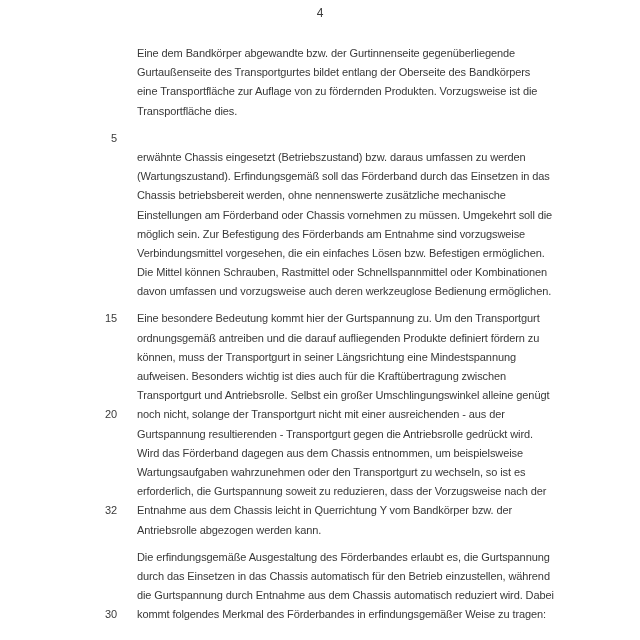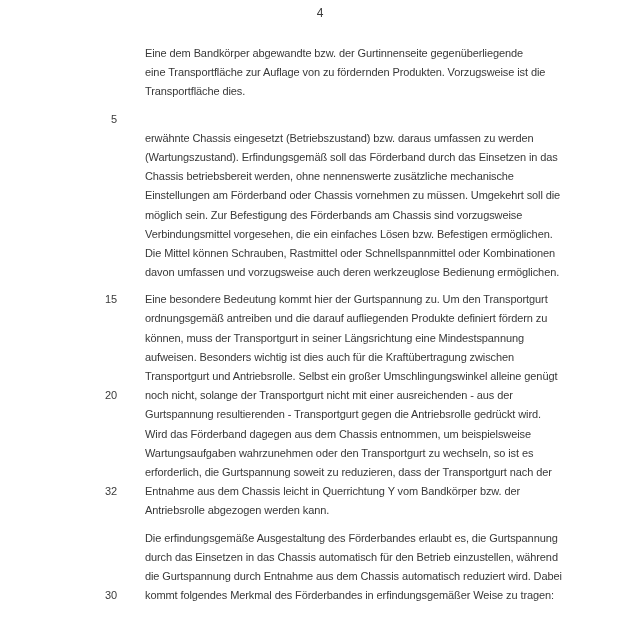--- a/index.html
+++ b/index.html
@@ -40,34 +40,38 @@
     color: #383838;
   }
   .line-no {
     flex: 0 0 22px;
     width: 22px;
     text-align: right;
     font-size: 11px;
     color: #3a3a3a;
   }
   .line-text {
-    margin-left: 28px;
+    margin-left: 20px;
     white-space: nowrap;
   }
 </style>
 </head>
 <body>
 
 <div class="page">
   <div class="page-number">4</div>
   <div class="document-body">
       <div class="paragraph">
         <div class="line">
           <span class="line-no"></span>
           <span class="line-text">Eine dem Bandkörper abgewandte bzw. der Gurtinnenseite gegenüberliegende</span>
+        </div>
+        <div class="line">
+          <span class="line-no"></span>
+          <span class="line-text">Gurtaußenseite des Transportgurtes bildet entlang der Oberseite des Bandkörpers</span>
         </div>
         <div class="line">
           <span class="line-no"></span>
           <span class="line-text">eine Transportfläche zur Auflage von zu fördernden Produkten. Vorzugsweise ist die</span>
         </div>
         <div class="line">
           <span class="line-no"></span>
           <span class="line-text">Transportfläche dies.</span>
         </div>
       </div>
@@ -86,21 +90,21 @@
         <div class="line">
           <span class="line-no"></span>
           <span class="line-text">Chassis betriebsbereit werden, ohne nennenswerte zusätzliche mechanische</span>
         </div>
         <div class="line">
           <span class="line-no"></span>
           <span class="line-text">Einstellungen am Förderband oder Chassis vornehmen zu müssen. Umgekehrt soll die</span>
         </div>
         <div class="line">
           <span class="line-no"></span>
-          <span class="line-text">möglich sein. Zur Befestigung des Förderbands am Chassis sind vorzugsweise</span>
+          <span class="line-text">möglich sein. Zur Befestigung des Förderbands am Entnahme sind vorzugsweise</span>
         </div>
         <div class="line">
           <span class="line-no"></span>
           <span class="line-text">Verbindungsmittel vorgesehen, die ein einfaches Lösen bzw. Befestigen ermöglichen.</span>
         </div>
         <div class="line">
           <span class="line-no"></span>
           <span class="line-text">Die Mittel können Schrauben, Rastmittel oder Schnellspannmittel oder Kombinationen</span>
         </div>
         <div class="line">
@@ -140,21 +144,21 @@
         <div class="line">
           <span class="line-no"></span>
           <span class="line-text">Wird das Förderband dagegen aus dem Chassis entnommen, um beispielsweise</span>
         </div>
         <div class="line">
           <span class="line-no"></span>
           <span class="line-text">Wartungsaufgaben wahrzunehmen oder den Transportgurt zu wechseln, so ist es</span>
         </div>
         <div class="line">
           <span class="line-no"></span>
-          <span class="line-text">erforderlich, die Gurtspannung soweit zu reduzieren, dass der Transportgurt nach der</span>
+          <span class="line-text">erforderlich, die Gurtspannung soweit zu reduzieren, dass der Vorzugsweise nach der</span>
         </div>
         <div class="line">
           <span class="line-no">32</span>
           <span class="line-text">Entnahme aus dem Chassis leicht in Querrichtung Y vom Bandkörper bzw. der</span>
         </div>
         <div class="line">
           <span class="line-no"></span>
           <span class="line-text">Antriebsrolle abgezogen werden kann.</span>
         </div>
       </div>

